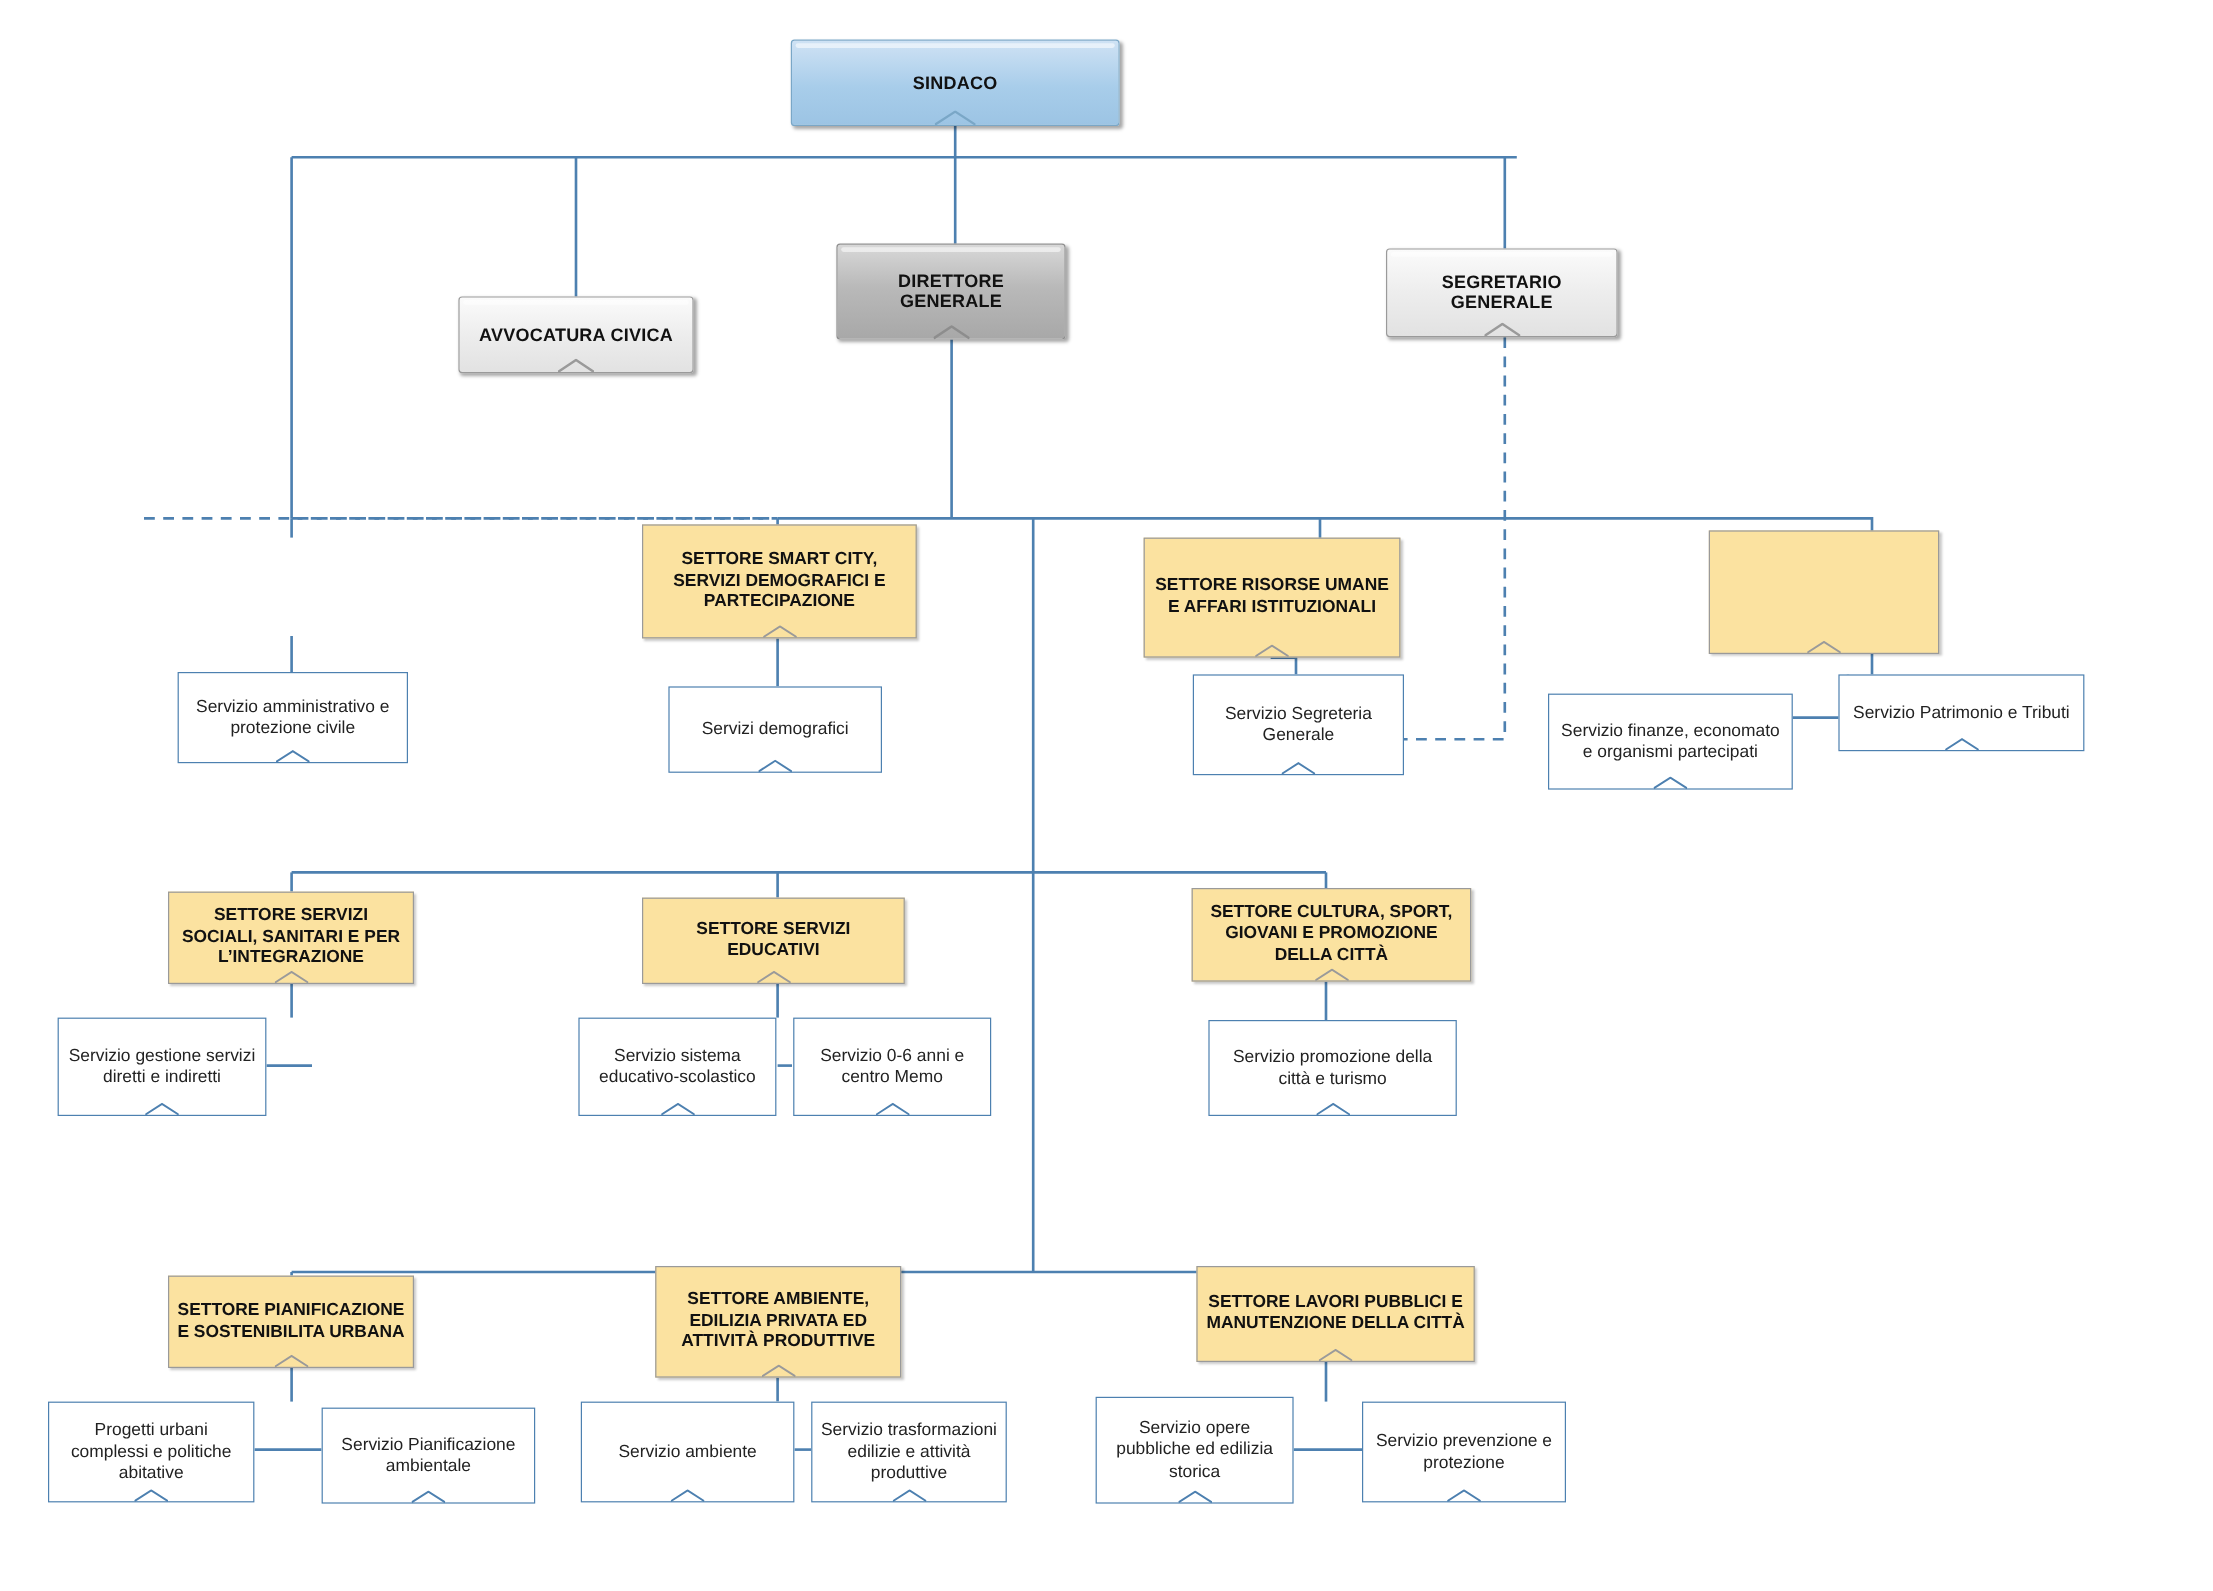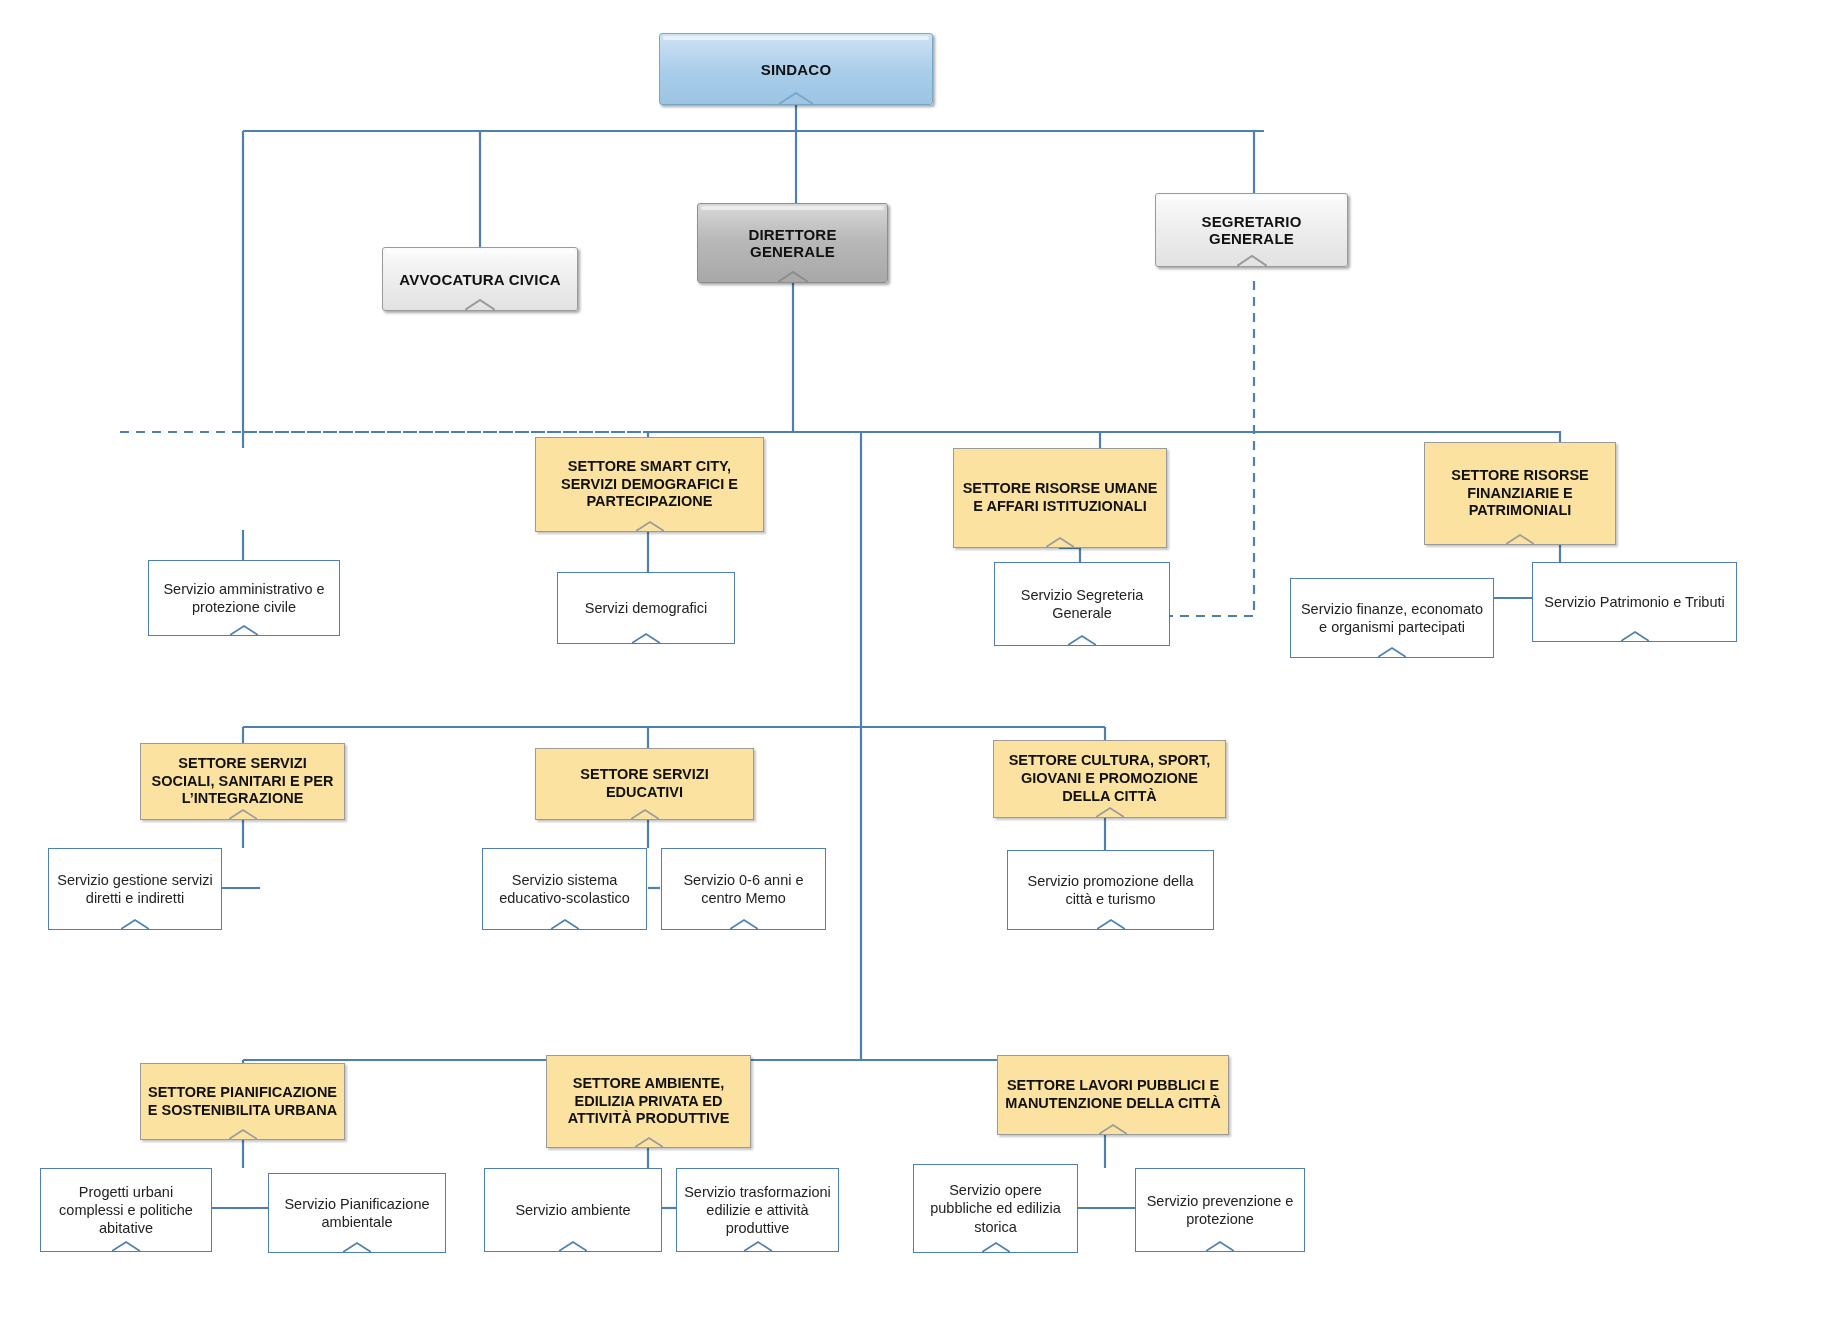--- a/index.html
+++ b/index.html
@@ -120,21 +120,21 @@
     </svg>
   </div>
 
   <div class="node top3d grey-dark" style="left:697px;top:203px;width:191px;height:80px;">
     <span class="lbl">DIRETTORE GENERALE</span>
     <svg class="notch" width="30" height="12" viewBox="0 0 30 12">
       <path d="M0 11 L15 1 L30 11" fill="none" stroke="#8d8d8d" stroke-width="2"></path>
     </svg>
   </div>
 
-  <div class="node top3d grey-light" style="left:1155px;top:193px;width:193px;height:74px;">
+  <div class="node top3d grey-light" style="left:1155px;top:207px;width:193px;height:74px;">
     <span class="lbl">SEGRETARIO GENERALE</span>
     <svg class="notch" width="30" height="12" viewBox="0 0 30 12">
       <path d="M0 11 L15 1 L30 11" fill="none" stroke="#9a9a9a" stroke-width="2"></path>
     </svg>
   </div>
 
 
   <div class="node sector" style="left:535px;top:437px;width:229px;height:95px;">
     <span class="lbl">SETTORE SMART CITY, SERVIZI DEMOGRAFICI E PARTECIPAZIONE</span>
     <svg class="notch" width="28" height="11" viewBox="0 0 28 11">
@@ -143,21 +143,20 @@
   </div>
 
   <div class="node sector" style="left:953px;top:448px;width:214px;height:100px;text-align:center;">
     <span class="lbl">SETTORE RISORSE UMANE E AFFARI ISTITUZIONALI</span>
     <svg class="notch" width="28" height="11" viewBox="0 0 28 11">
       <path d="M0 10 L14 1 L28 10" fill="none" stroke="#9a9a9a" stroke-width="1.6"></path>
     </svg>
   </div>
 
   <div class="node sector" style="left:1424px;top:442px;width:192px;height:103px;">
-    <span class="lbl">SETTORE RISORSE FINANZIARIE E PATRIMONIALI</span>
     <svg class="notch" width="28" height="11" viewBox="0 0 28 11">
       <path d="M0 10 L14 1 L28 10" fill="none" stroke="#9a9a9a" stroke-width="1.6"></path>
     </svg>
   </div>
 
   <div class="node service" style="left:148px;top:560px;width:192px;height:76px;">
     <span class="lbl">Servizio amministrativo e protezione civile</span>
     <svg class="notch" width="28" height="11" viewBox="0 0 28 11">
       <path d="M0 10 L14 1 L28 10" fill="none" stroke="#4d80b0" stroke-width="1.6"></path>
     </svg>
@@ -177,21 +176,21 @@
     </svg>
   </div>
 
   <div class="node service" style="left:1290px;top:562px;width:204px;height:80px;margin-top:16px;">
     <span class="lbl">Servizio finanze, economato e organismi partecipati</span>
     <svg class="notch" width="28" height="11" viewBox="0 0 28 11">
       <path d="M0 10 L14 1 L28 10" fill="none" stroke="#4d80b0" stroke-width="1.6"></path>
     </svg>
   </div>
 
-  <div class="node service" style="left:1532px;top:562px;width:205px;height:80px;">
+  <div class="node service" style="left:1532px;top:562px;width:205px;height:64px;">
     <span class="lbl">Servizio Patrimonio e Tributi</span>
     <svg class="notch" width="28" height="11" viewBox="0 0 28 11">
       <path d="M0 10 L14 1 L28 10" fill="none" stroke="#4d80b0" stroke-width="1.6"></path>
     </svg>
   </div>
 
   <div class="node sector" style="left:140px;top:743px;width:205px;height:77px;">
     <span class="lbl">SETTORE SERVIZI SOCIALI, SANITARI E PER L’INTEGRAZIONE</span>
     <svg class="notch" width="28" height="11" viewBox="0 0 28 11">
       <path d="M0 10 L14 1 L28 10" fill="none" stroke="#9a9a9a" stroke-width="1.6"></path>

